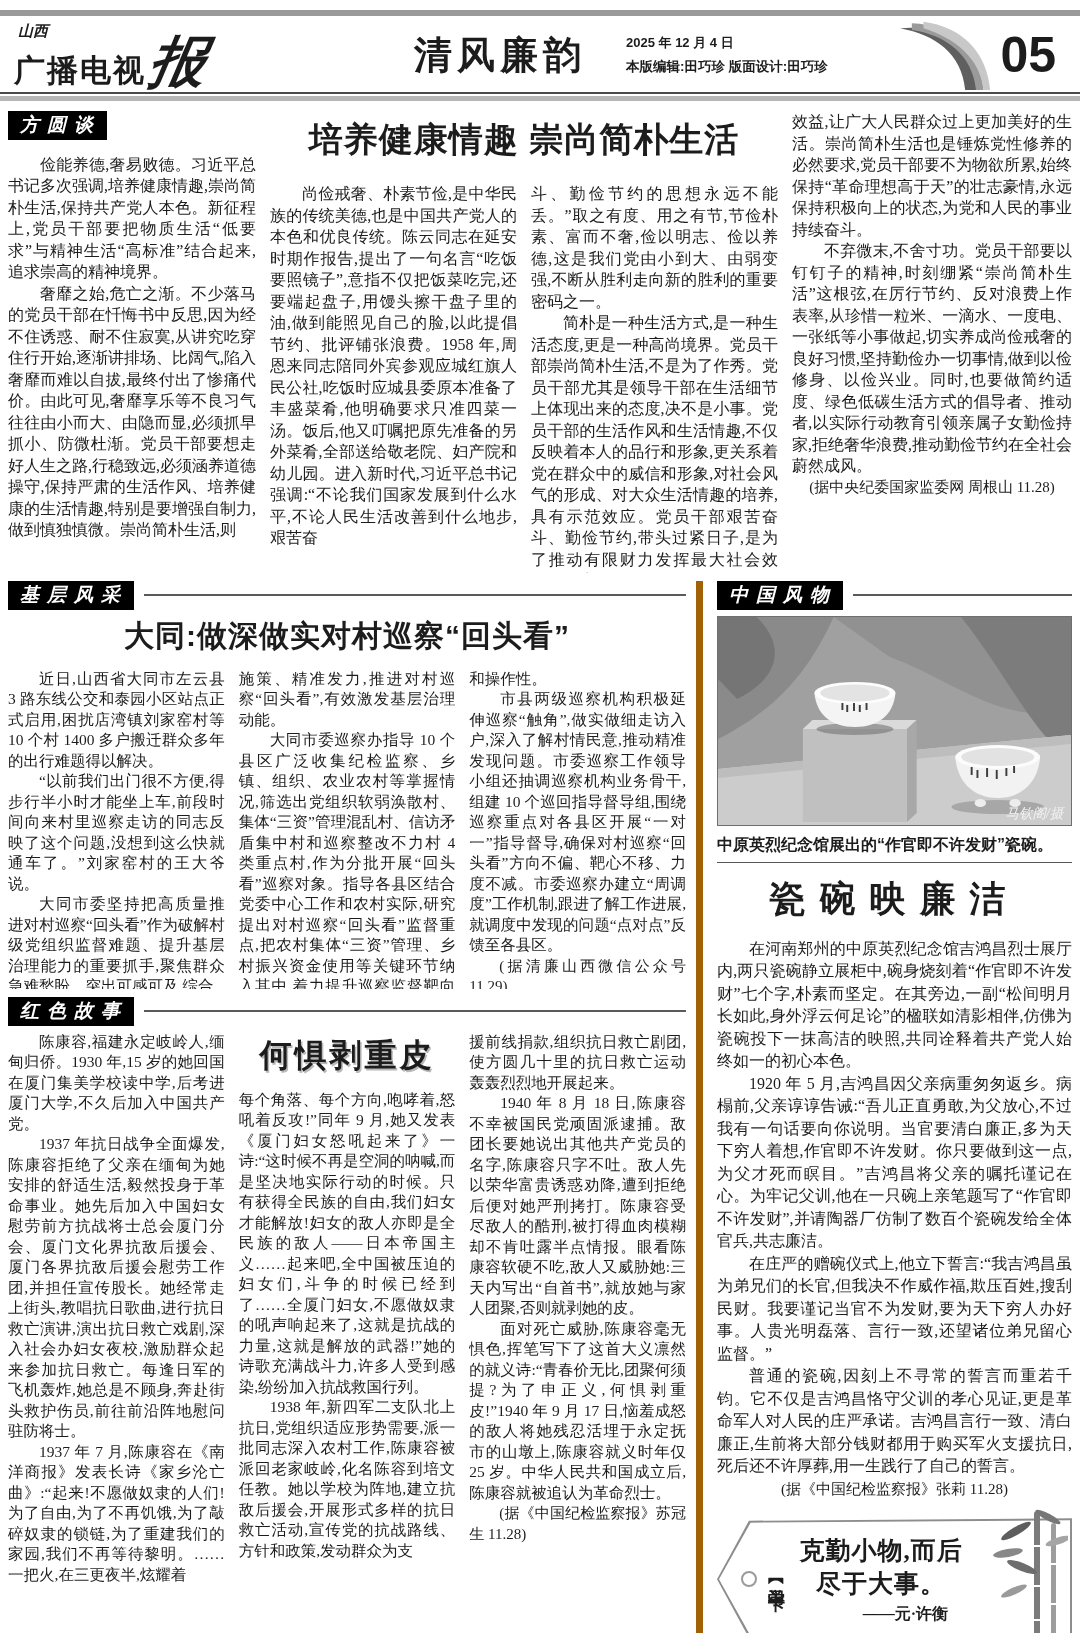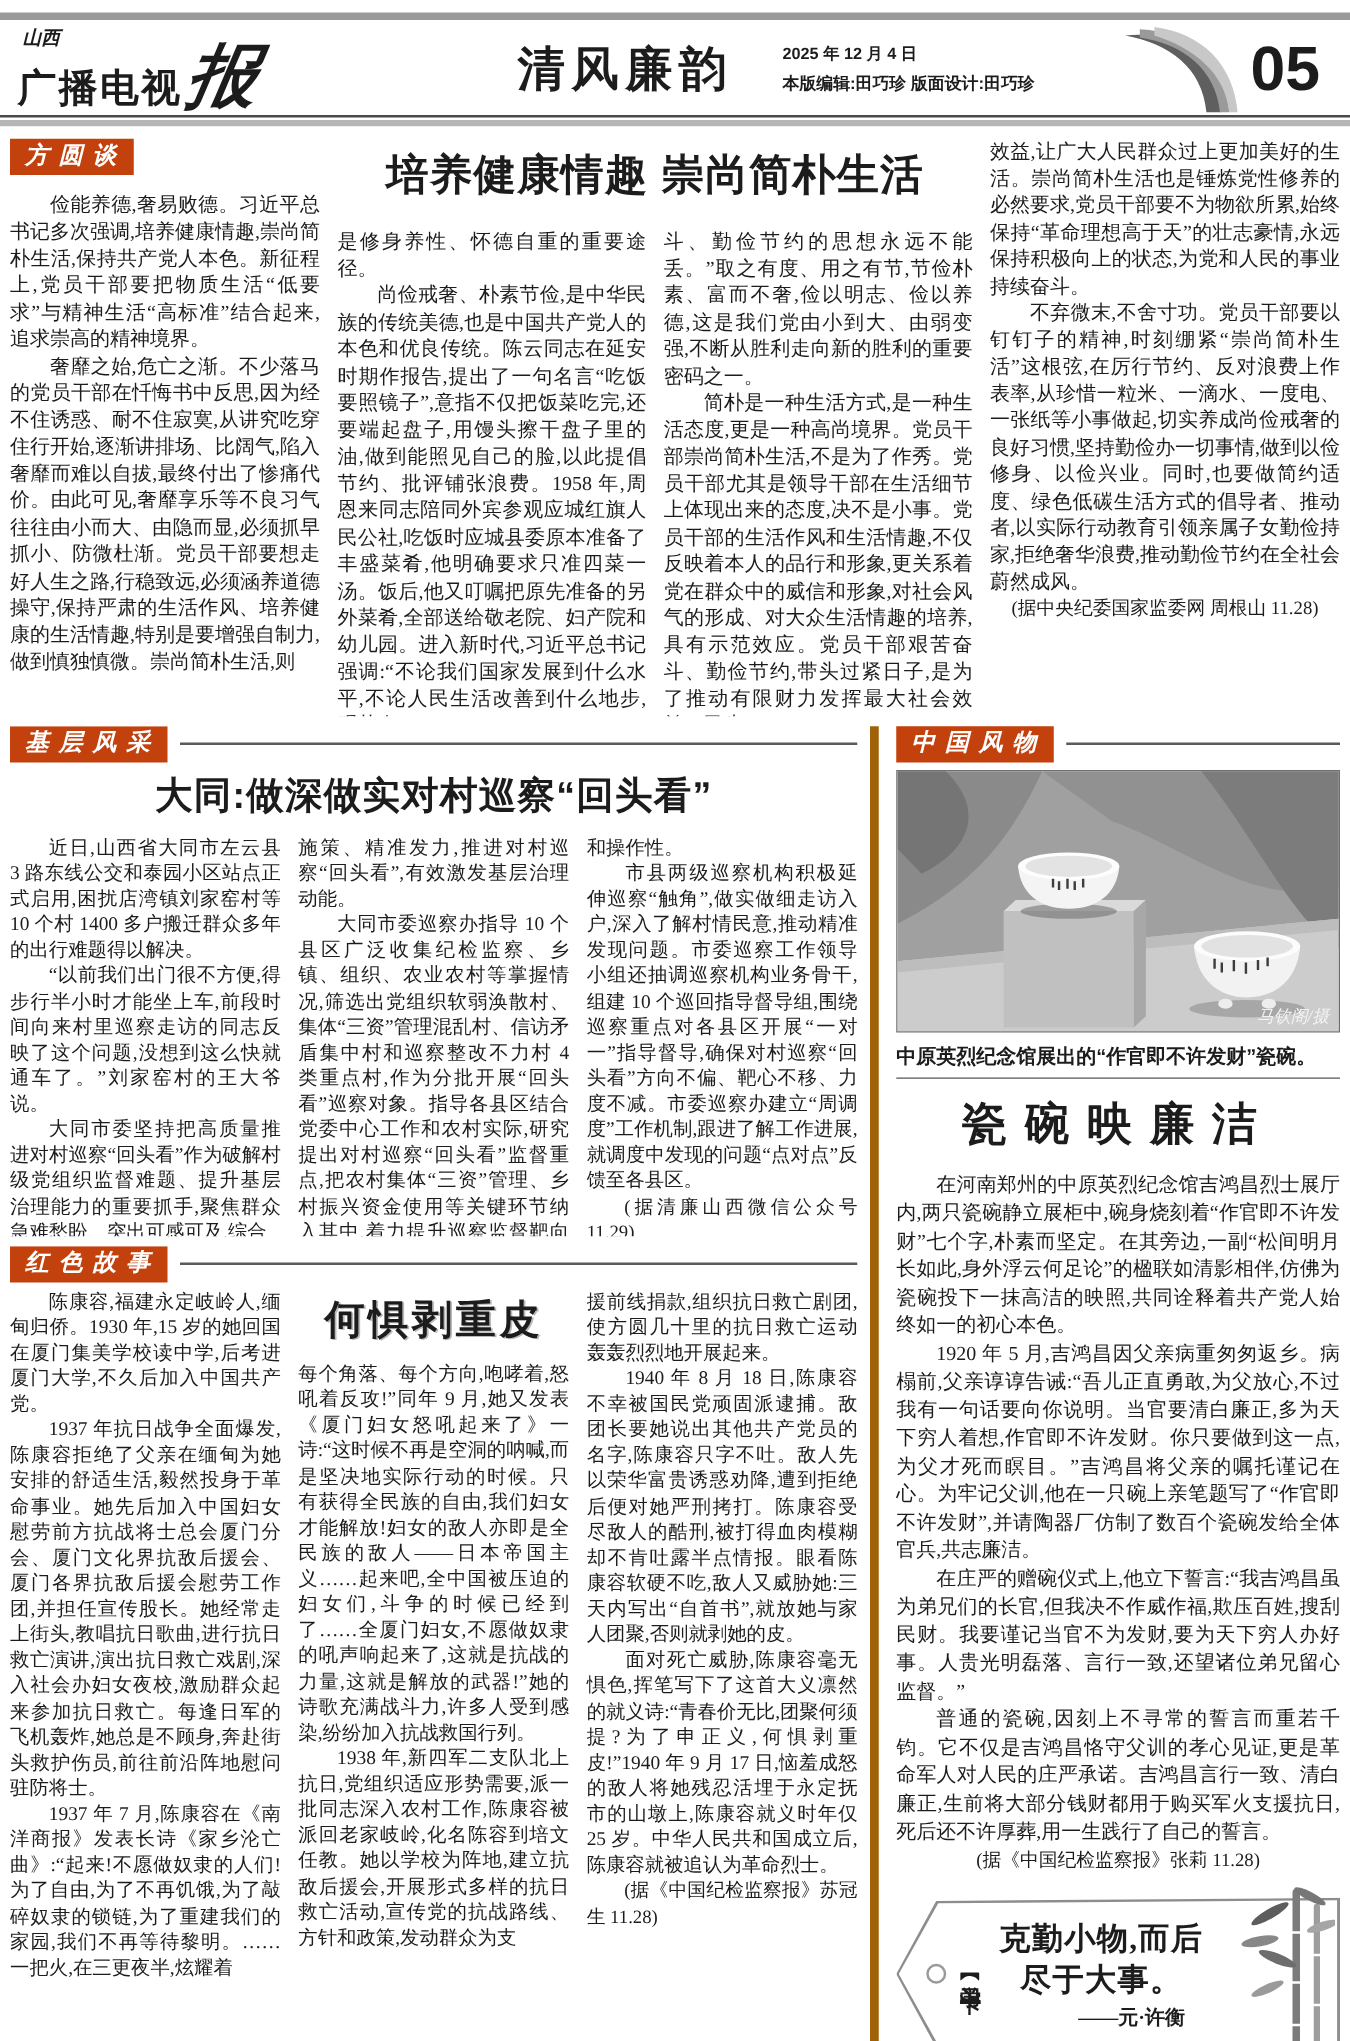--- a/index.html
+++ b/index.html
@@ -15,21 +15,21 @@
   .logo-bao{font-size:56px;font-weight:900;font-style:italic;transform:skewX(-10deg);margin-left:4px;line-height:.85;}
   .htitle{font-family:"Liberation Sans","DejaVu Sans",sans-serif;font-weight:600;font-size:38px;letter-spacing:5px;margin-left:160px;}
   .hmeta{margin-left:40px;font-family:"Liberation Sans","DejaVu Sans",sans-serif;}
   .hdate{font-weight:bold;font-size:13px;margin-bottom:6px;}
   .heditor{font-weight:bold;font-size:13.5px;}
   .swoosh{margin-left:auto;width:104px;height:70px;}
   .pagenum{font-family:"Liberation Sans","DejaVu Sans",sans-serif;font-weight:700;font-size:50px;margin:0 10px 0 2px;}
   .hrule1{height:2px;background:#4a4a4a;}
   .hrule2{height:5px;background:#b6b6b6;margin-top:2px;}
   
-  .tag{display:inline-block;background:#c2410c;color:#fff;font-style:italic;font-weight:bold;
+  .tag{display:inline-block;background:#000000;color:#fff;font-style:italic;font-weight:bold;
        font-size:19px;letter-spacing:8px;padding:3px 6px 3px 12px;line-height:1.2;}
   .tagrow{display:flex;align-items:center;margin-bottom:6px;}
   .tagrow .hline{flex:1;height:2px;background:#5a5a5a;margin-left:10px;}
   
   .bodytext p{margin:0;text-align:justify;font-size:16px;line-height:21.5px;}
   .ind{text-indent:2em;}
   .cite{font-size:15px !important;}
   .cite.r{text-align:center;}
   .cite.l{text-indent:2em;}
   
@@ -117,21 +117,20 @@
   <section class="topA">
     <div class="c1 bodytext">
       <span class="tag">方圆谈</span>
       <p class="ind">俭能养德,奢易败德。习近平总书记多次强调,培养健康情趣,崇尚简朴生活,保持共产党人本色。新征程上,党员干部要把物质生活“低要求”与精神生活“高标准”结合起来,追求崇高的精神境界。</p>
       <p class="ind">奢靡之始,危亡之渐。不少落马的党员干部在忏悔书中反思,因为经不住诱惑、耐不住寂寞,从讲究吃穿住行开始,逐渐讲排场、比阔气,陷入奢靡而难以自拔,最终付出了惨痛代价。由此可见,奢靡享乐等不良习气往往由小而大、由隐而显,必须抓早抓小、防微杜渐。党员干部要想走好人生之路,行稳致远,必须涵养道德操守,保持严肃的生活作风、培养健康的生活情趣,特别是要增强自制力,做到慎独慎微。崇尚简朴生活,则</p>
     </div>
     <div class="cmid">
       <h1>培养健康情趣  崇尚简朴生活</h1>
       <div class="twocol bodytext">
         <div>
-          <p>是修身养性、怀德自重的重要途径。</p>
           <p class="ind">尚俭戒奢、朴素节俭,是中华民族的传统美德,也是中国共产党人的本色和优良传统。陈云同志在延安时期作报告,提出了一句名言“吃饭要照镜子”,意指不仅把饭菜吃完,还要端起盘子,用馒头擦干盘子里的油,做到能照见自己的脸,以此提倡节约、批评铺张浪费。1958 年,周恩来同志陪同外宾参观应城红旗人民公社,吃饭时应城县委原本准备了丰盛菜肴,他明确要求只准四菜一汤。饭后,他又叮嘱把原先准备的另外菜肴,全部送给敬老院、妇产院和幼儿园。进入新时代,习近平总书记强调:“不论我们国家发展到什么水平,不论人民生活改善到什么地步,艰苦奋</p>
         </div>
         <div>
           <p>斗、勤俭节约的思想永远不能丢。”取之有度、用之有节,节俭朴素、富而不奢,俭以明志、俭以养德,这是我们党由小到大、由弱变强,不断从胜利走向新的胜利的重要密码之一。</p>
           <p class="ind">简朴是一种生活方式,是一种生活态度,更是一种高尚境界。党员干部崇尚简朴生活,不是为了作秀。党员干部尤其是领导干部在生活细节上体现出来的态度,决不是小事。党员干部的生活作风和生活情趣,不仅反映着本人的品行和形象,更关系着党在群众中的威信和形象,对社会风气的形成、对大众生活情趣的培养,具有示范效应。党员干部艰苦奋斗、勤俭节约,带头过紧日子,是为了推动有限财力发挥最大社会效益、民生</p>
         </div>
       </div>
     </div>
     <div class="c4 bodytext">
       <p>效益,让广大人民群众过上更加美好的生活。崇尚简朴生活也是锤炼党性修养的必然要求,党员干部要不为物欲所累,始终保持“革命理想高于天”的壮志豪情,永远保持积极向上的状态,为党和人民的事业持续奋斗。</p>

